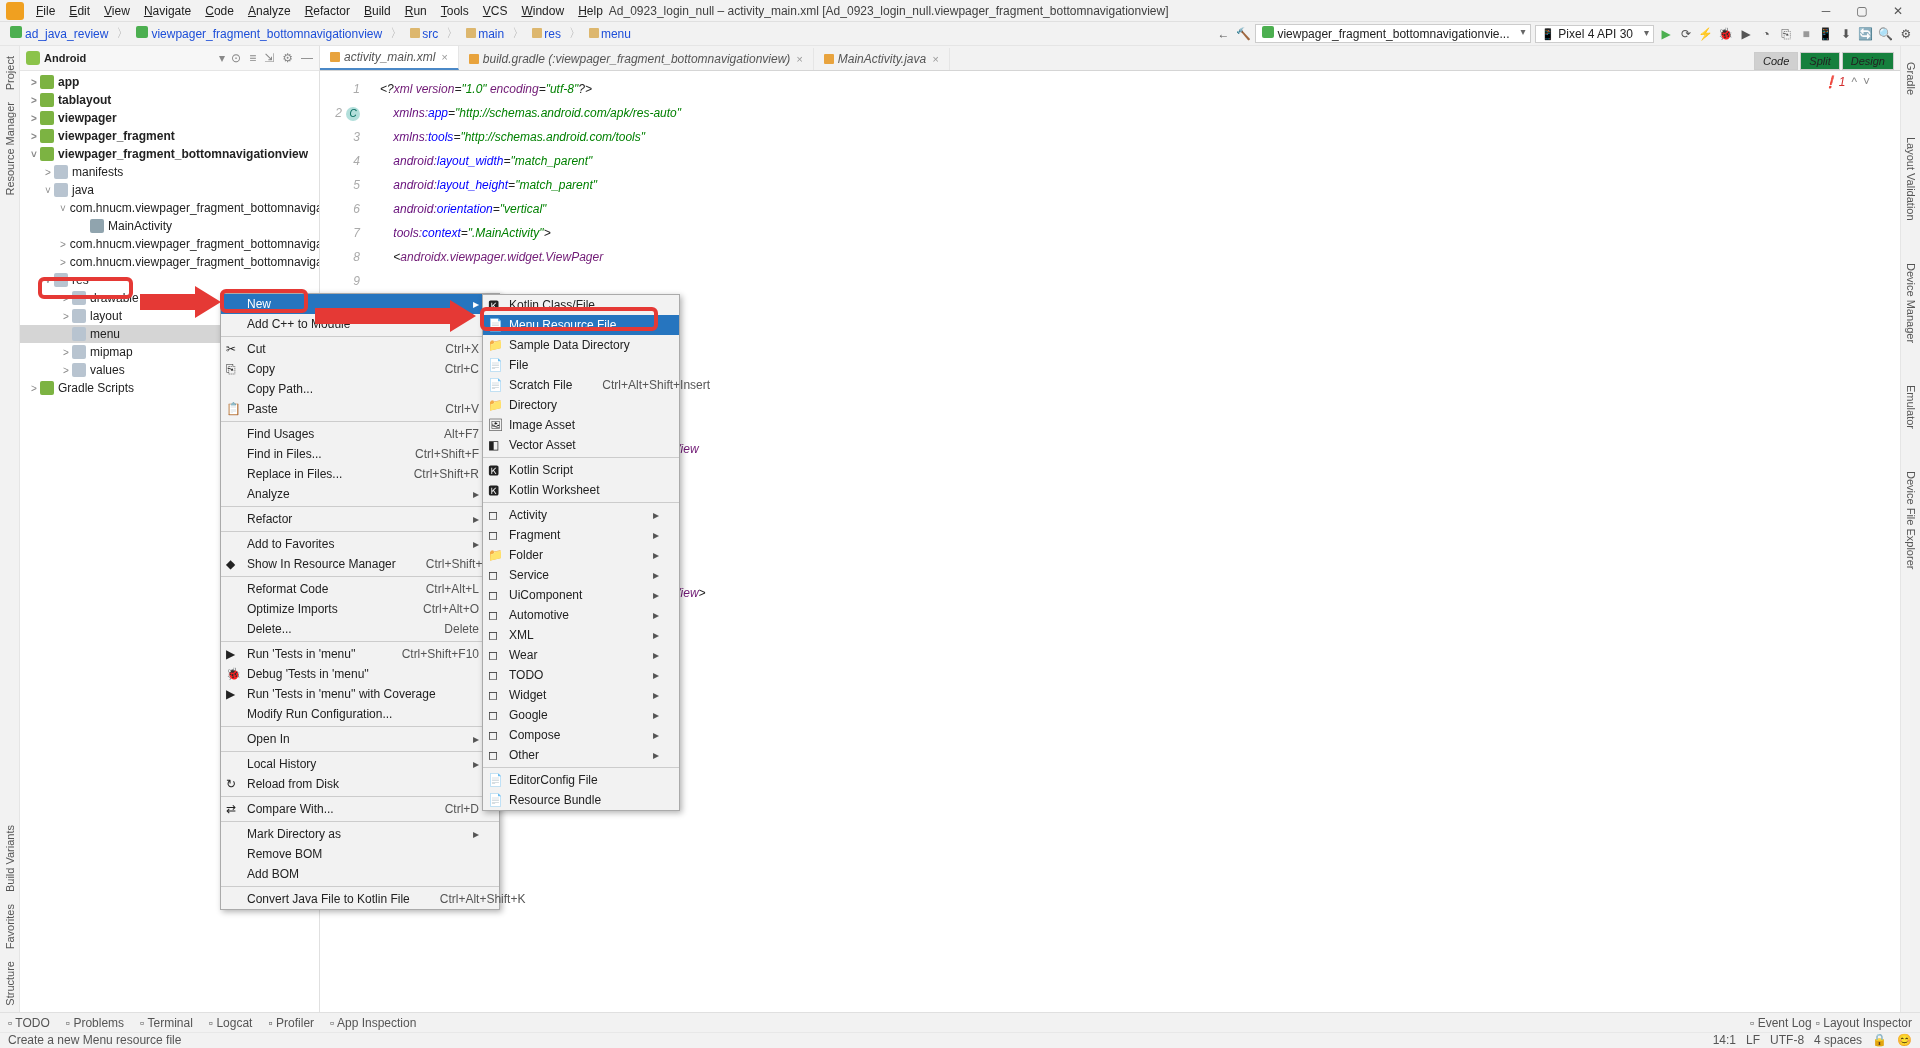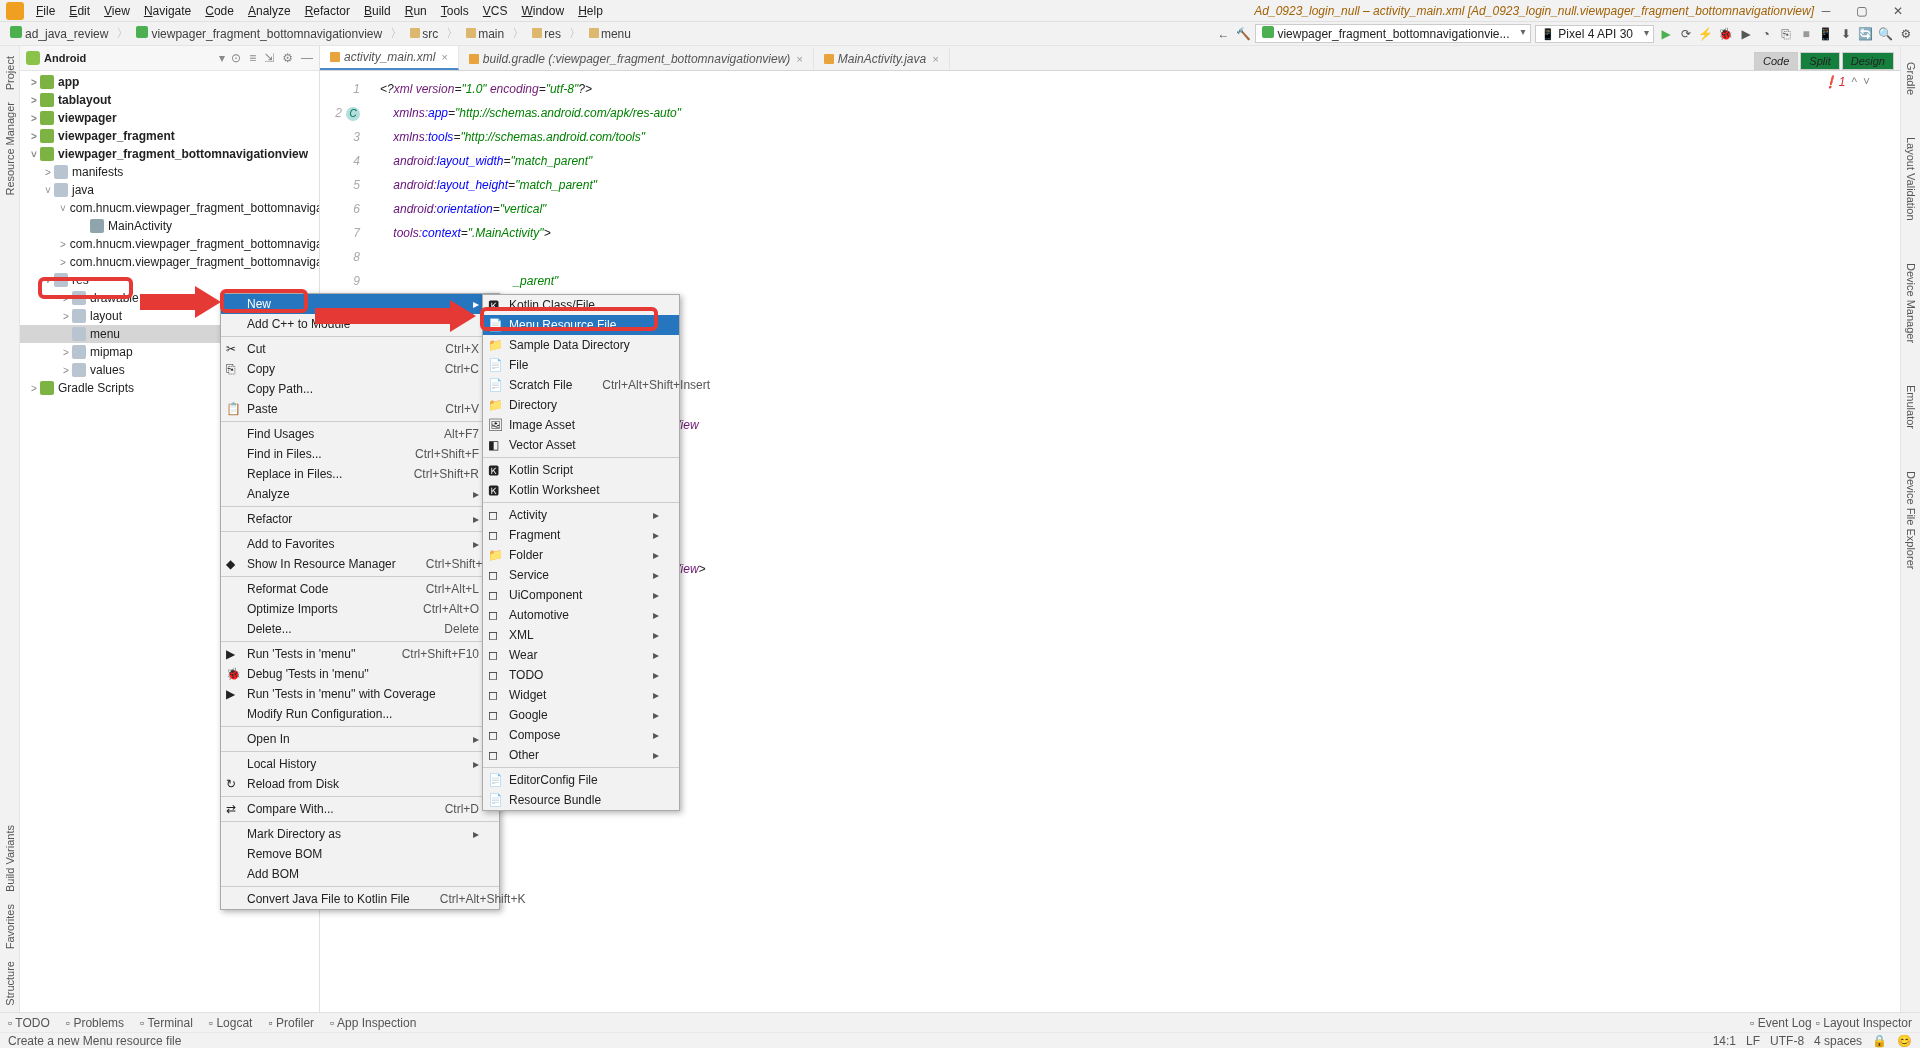--- a/index.html
+++ b/index.html
@@ -4,28 +4,28 @@
 <style>
   * { box-sizing: border-box; margin: 0; padding: 0; font-family: "Segoe UI", Arial, sans-serif; font-size: 12px; }
   body { background: #f2f2f2; color: #222; height: 1048px; width: 1920px; overflow: hidden; position: relative; }
 
   
   .titlebar { height: 22px; background: #f2f2f2; display: flex; align-items: center; border-bottom: 1px solid #e0e0e0; }
   .titlebar .logo { width: 18px; height: 18px; background: #f0a020; border-radius: 3px; margin: 0 6px; }
   .titlebar .menus { display: flex; gap: 2px; }
   .titlebar .menus span { padding: 2px 6px; cursor: default; }
   .titlebar .menus span u { text-decoration: underline; }
-  .titlebar .title { flex: 1; text-align: right; color: #a16207; font-style: italic; }
+  .titlebar .title { flex: 1; text-align: left; color: #404040; }
   .titlebar .winbtns { display: flex; gap: 12px; padding-right: 10px; }
   .titlebar .winbtns span { width: 24px; text-align: center; color: #555; }
 
   
   .navrow { height: 24px; background: #f2f2f2; display: flex; align-items: center; border-bottom: 1px solid #e5e5e5; padding: 0 6px; }
   .navrow .crumbs { display: flex; align-items: center; gap: 4px; font-size: 11px; }
-  .navrow .crumbs .crumb { padding: 2px 4px; color: #404040; }
+  .navrow .crumbs .crumb { padding: 2px 4px; color: #1d4ed8; }
   .navrow .crumbs .sep { color: #aaa; }
   .navrow .module-icon { width: 12px; height: 12px; background: #4caf50; border-radius: 2px; display: inline-block; margin-right: 3px; }
   .navrow .right { margin-left: auto; display: flex; align-items: center; gap: 4px; }
   .navrow .combo { border: 1px solid #ccc; background: #fff; padding: 1px 20px 1px 6px; font-size: 11px; position: relative; }
   .navrow .combo::after { content: "▾"; position: absolute; right: 4px; top: 1px; color: #666; font-size: 10px; }
   .navrow .icon { width: 16px; height: 16px; display: inline-flex; align-items: center; justify-content: center; color: #555; font-size: 12px; }
   .navrow .run { color: #4caf50; }
 
   
   .main { display: flex; height: calc(100% - 22px - 24px - 20px - 16px); position: relative; }
@@ -75,21 +75,21 @@
   .tok-ns { color: #660e7a; font-weight: 500;}
   .tok-str { color: #008000; }
   .tok-text { color: #222; }
   .edwarn { position: absolute; right: 30px; top: 4px; display: flex; align-items: center; gap: 6px; font-size: 11px; color: #888; }
   .edwarn .werr { color: #d32f2f; }
   .bcrumb { height: 20px; border-top: 1px solid #e5e5e5; font-size: 11px; color: #777; display: flex; align-items: center; padding-left: 8px; background: #f9f9f9; }
 
   
   .bottombar { height: 20px; background: #f2f2f2; border-top: 1px solid #e0e0e0; display: flex; align-items: center; padding: 0 8px; gap: 16px; font-size: 11px; color: #555; }
   .bottombar .r { margin-left: auto; display: flex; gap: 4px; }
-  .statusbar { height: 16px; background: #f2f2f2; display: flex; align-items: center; padding: 0 8px; font-size: 11px; color: #555; border-top: 1px solid #e8e8e8; }
+  .statusbar { height: 16px; background: #f2f2f2; display: flex; align-items: flex-start; padding: 0 8px; font-size: 11px; color: #555; border-top: 1px solid #e8e8e8; }
   .statusbar .r { margin-left: auto; display: flex; gap: 10px; }
 
   
   .ctxmenu { position: absolute; background: #f2f2f2; border: 1px solid #aaa; box-shadow: 2px 2px 6px rgba(0,0,0,0.3); font-size: 12px; z-index: 100; }
   .ctxmenu .item { display: flex; align-items: center; height: 20px; padding: 0 20px 0 26px; position: relative; white-space: nowrap; }
   .ctxmenu .item .iicon { position: absolute; left: 5px; width: 14px; height: 14px; display: inline-block; }
   .ctxmenu .item .short { margin-left: auto; padding-left: 30px; color: #555; }
   .ctxmenu .item .arrow { margin-left: auto; padding-left: 30px; color: #555; }
   .ctxmenu .item.hover { background: #2675bf; color: #fff; }
   .ctxmenu .item.hover .short, .ctxmenu .item.hover .arrow { color: #fff; }
@@ -341,20 +341,21 @@
           <div class="ln"></div>
         </div>
       <div class="code" id="code">
           <div class="line"><span class="tok-text">&lt;?</span><span class="tok-tag">xml version</span><span class="tok-text">=</span><span class="tok-str">"1.0"</span> <span class="tok-tag">encoding</span><span class="tok-text">=</span><span class="tok-str">"utf-8"</span><span class="tok-text">?&gt;</span></div>
           <div class="line">    <span class="tok-ns">xmlns:</span><span class="tok-attr">app</span><span class="tok-text">=</span><span class="tok-str">"http://schemas.android.com/apk/res-auto"</span></div>
           <div class="line">    <span class="tok-ns">xmlns:</span><span class="tok-attr">tools</span><span class="tok-text">=</span><span class="tok-str">"http://schemas.android.com/tools"</span></div>
           <div class="line">    <span class="tok-ns">android:</span><span class="tok-attr">layout_width</span><span class="tok-text">=</span><span class="tok-str">"match_parent"</span></div>
           <div class="line">    <span class="tok-ns">android:</span><span class="tok-attr">layout_height</span><span class="tok-text">=</span><span class="tok-str">"match_parent"</span></div>
           <div class="line">    <span class="tok-ns">android:</span><span class="tok-attr">orientation</span><span class="tok-text">=</span><span class="tok-str">"vertical"</span></div>
           <div class="line">    <span class="tok-ns">tools:</span><span class="tok-attr">context</span><span class="tok-text">=</span><span class="tok-str">".MainActivity"</span><span class="tok-text">&gt;</span></div>
+          <div class="line">    <span class="tok-text">&lt;</span><span class="tok-tag">androidx.viewpager.widget.ViewPager</span></div>
           <div class="line"></div>
           <div class="line">                                        <span class="tok-str">_parent"</span></div>
           <div class="line"></div>
           <div class="line"></div>
           <div class="line"></div>
           <div class="line">                                   <span class="tok-tag">wPager</span><span class="tok-text">&gt;</span></div>
           <div class="line"></div>
           <div class="line">                                   <span class="tok-tag">ttomnavigation.BottomNavigationView</span></div>
           <div class="line">                                   <span class="tok-str">"</span></div>
           <div class="line">                                   <span class="tok-str">_parent"</span></div>

